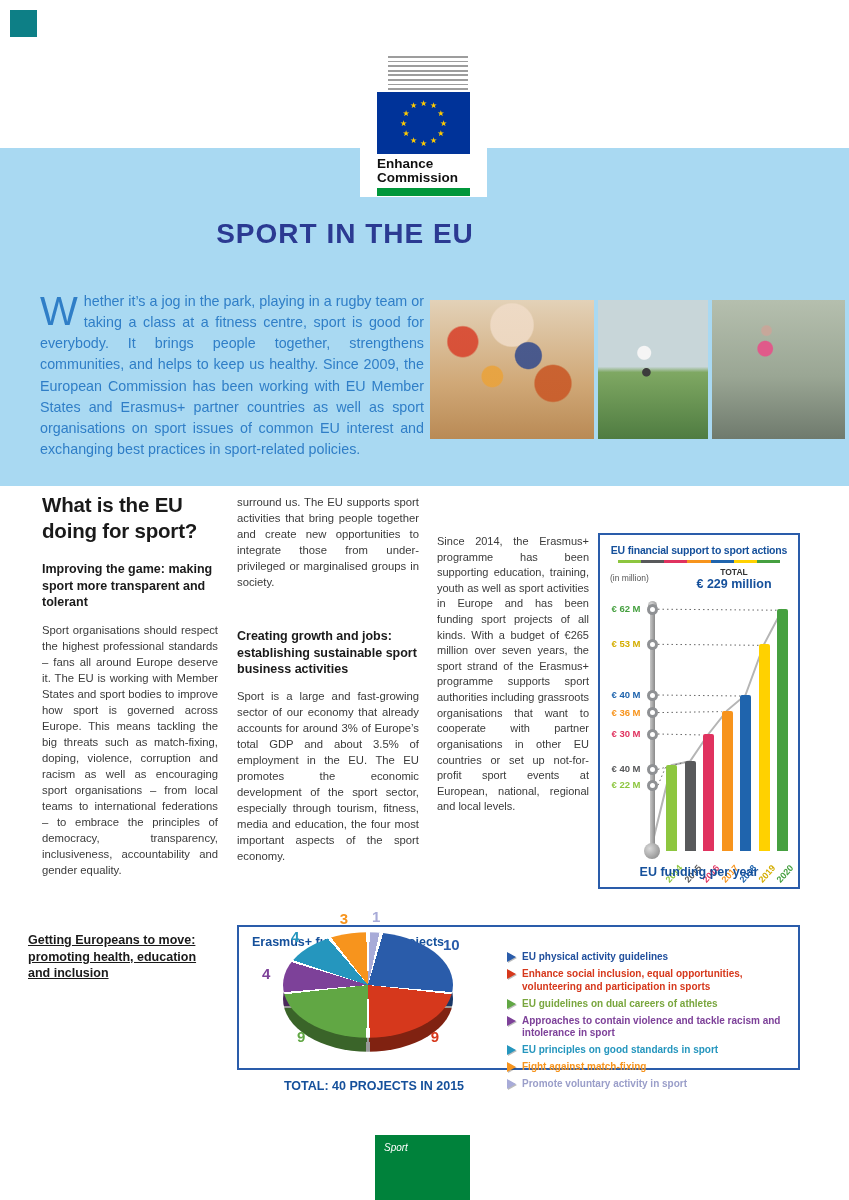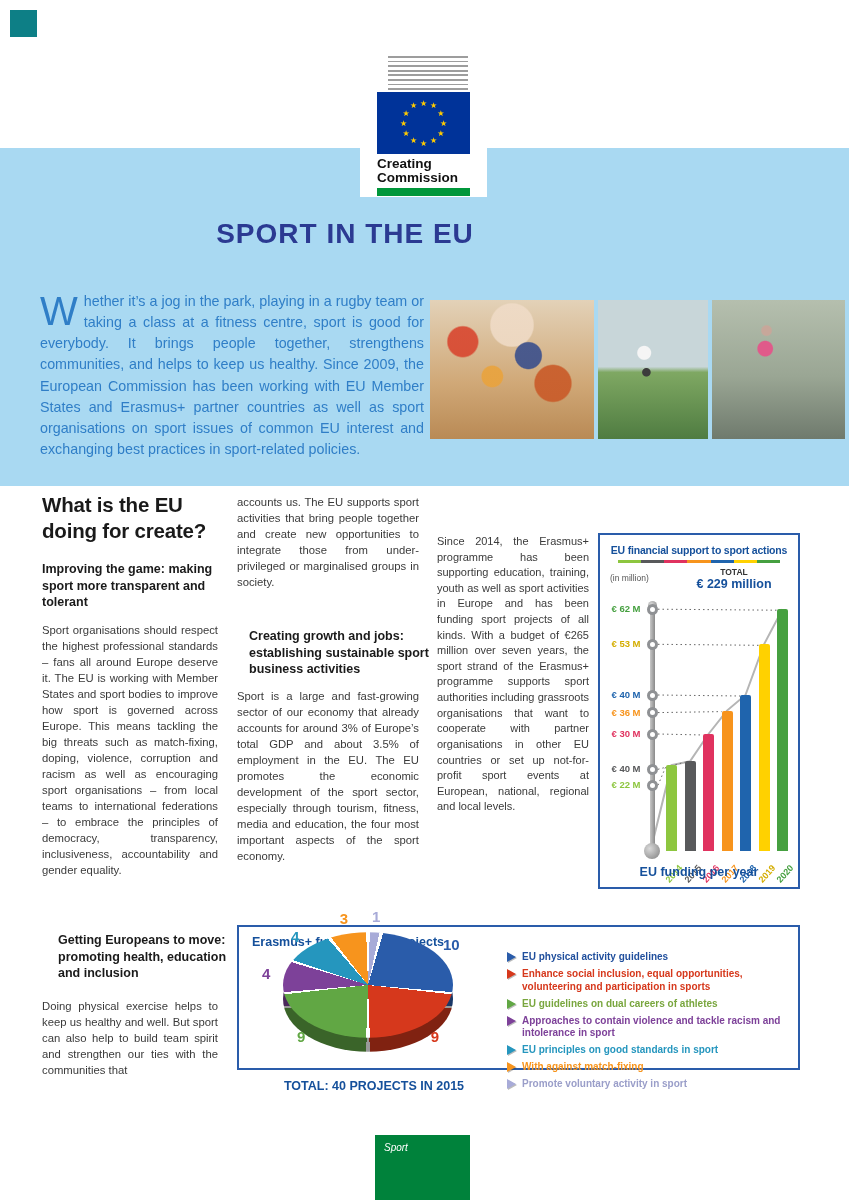--- a/index.html
+++ b/index.html
@@ -112,41 +112,40 @@
       <span class="star" style="left: 58.8205px; top: 35.5px;">★</span>
       <span class="star" style="left: 51.5px; top: 42.8205px;">★</span>
       <span class="star" style="left: 41.5px; top: 45.5px;">★</span>
       <span class="star" style="left: 31.5px; top: 42.8205px;">★</span>
       <span class="star" style="left: 24.1795px; top: 35.5px;">★</span>
       <span class="star" style="left: 21.5px; top: 25.5px;">★</span>
       <span class="star" style="left: 24.1795px; top: 15.5px;">★</span>
       <span class="star" style="left: 31.5px; top: 8.17949px;">★</span>
     </div>
   <div class="abs logo-text">
-    <span>Creating</span><br>
+    <span>Enhance</span><br>
     <span>Commission</span>
   </div>
   <div class="abs logo-greenbar"></div>
 
   <h1 class="abs title">SPORT IN THE EU</h1>
 
   <p class="abs intro"><span class="dropcap">W</span><span>hether it’s a jog in the park, playing in a rugby team or taking a class at a fitness centre, sport is good for everybody. It brings people together, strengthens communities, and helps to keep us healthy. Since 2009, the European Commission has been working with EU Member States and Erasmus+ partner countries as well as sport organisations on sport issues of common EU interest and exchanging best practices in sport-related policies.</span></p>
 
   <div class="abs photo photo1" title="children playing basketball"></div>
   <div class="abs photo photo2" title="golfer swinging on a course"></div>
   <div class="abs photo photo3" title="woman jogging on a path"></div>
 
-  <h2 class="abs colhead" style="left:42px;top:492px;width:180px;">What is the EU doing for create?</h2>
+  <h2 class="abs colhead" style="left:42px;top:492px;width:180px;">What is the EU doing for sport?</h2>
   <h3 class="abs subhead" style="left:42px;top:561px;width:176px;">Improving the game: making sport more transparent and tolerant</h3>
   <div class="abs body" style="left:42px;top:622px;width:176px;">Sport organisations should respect the highest professional standards – fans all around Europe deserve it. The EU is working with Member States and sport bodies to improve how sport is governed across Europe. This means tackling the big threats such as match-fixing, doping, violence, corruption and racism as well as encouraging sport organisations – from local teams to international federations – to embrace the principles of democracy, transparency, inclusiveness, accountability and gender equality.</div>
-  <h3 class="abs subhead" style="left:58px;top:932px;width:176px;">Getting Europeans to move: promoting health, education and inclusion</h3>
-  <div class="abs body" style="left:42px;top:998px;width:176px;">Doing physical exercise helps to keep us healthy and well. But sport can also help to build team spirit and strengthen our ties with the communities that</div>
-
-  <div class="abs body" style="left:237px;top:494px;width:182px;">accounts us. The EU supports sport activities that bring people together and create new opportunities to integrate those from under-privileged or marginalised groups in society.</div>
-  <h3 class="abs subhead" style="left:249px;top:628px;width:182px;">Creating growth and jobs: establishing sustainable sport business activities</h3>
+  <h3 class="abs subhead" style="left:28px;top:932px;width:176px;text-decoration:underline;">Getting Europeans to move: promoting health, education and inclusion</h3>
+
+  <div class="abs body" style="left:237px;top:494px;width:182px;">surround us. The EU supports sport activities that bring people together and create new opportunities to integrate those from under-privileged or marginalised groups in society.</div>
+  <h3 class="abs subhead" style="left:237px;top:628px;width:182px;">Creating growth and jobs: establishing sustainable sport business activities</h3>
   <div class="abs body" style="left:237px;top:688px;width:182px;">Sport is a large and fast-growing sector of our economy that already accounts for around 3% of Europe’s total GDP and about 3.5% of employment in the EU. The EU promotes the economic development of the sport sector, especially through tourism, fitness, media and education, the four most important aspects of the sport economy.</div>
 
   <div class="abs body" style="left:437px;top:534px;width:152px;font-size:11px;">Since 2014, the Erasmus+ programme has been supporting education, training, youth as well as sport activities in Europe and has been funding sport projects of all kinds. With a budget of €265 million over seven years, the sport strand of the Erasmus+ programme supports sport authorities including grassroots organisations that want to cooperate with partner organisations in other EU countries or set up not-for-profit sport events at European, national, regional and local levels.</div>
 
   <div class="abs funding-box">
     <div class="abs f-title">EU financial support to sport actions</div>
     <div class="abs f-strip" id="funding-strip">
         <span style="background: rgb(141, 198, 63);"></span>
         <span style="background: rgb(88, 89, 91);"></span>
         <span style="background: rgb(224, 50, 95);"></span>
@@ -224,21 +223,21 @@
         <li class="leg-item">
           <span class="leg-arrow" style="border-left-color: rgb(125, 65, 153);"></span>
           <span style="color: rgb(125, 65, 153);">Approaches to contain violence and tackle racism and intolerance in sport</span>
         </li>
         <li class="leg-item">
           <span class="leg-arrow" style="border-left-color: rgb(37, 150, 190);"></span>
           <span style="color: rgb(37, 150, 190);">EU principles on good standards in sport</span>
         </li>
         <li class="leg-item">
           <span class="leg-arrow" style="border-left-color: rgb(247, 148, 29);"></span>
-          <span style="color: rgb(247, 148, 29);">With against match-fixing</span>
+          <span style="color: rgb(247, 148, 29);">Fight against match-fixing</span>
         </li>
         <li class="leg-item">
           <span class="leg-arrow" style="border-left-color: rgb(168, 171, 216);"></span>
           <span style="color: rgb(154, 158, 201);">Promote voluntary activity in sport</span>
         </li>
       </ul>
     <div class="abs p-total">TOTAL: 40 PROJECTS IN 2015</div>
   </div>
   <div class="abs pie-wrap" id="pie-wrap">
     <div class="pie-face" id="pie-depth" style="background: conic-gradient(rgb(255, 255, 255) 0deg, rgb(255, 255, 255) 1.25deg, rgb(168, 171, 216) 1.25deg, rgb(168, 171, 216) 7.75deg, rgb(255, 255, 255) 7.75deg, rgb(255, 255, 255) 9deg, rgb(255, 255, 255) 9deg, rgb(255, 255, 255) 10.25deg, rgb(42, 92, 170) 10.25deg, rgb(42, 92, 170) 97.75deg, rgb(255, 255, 255) 97.75deg, rgb(255, 255, 255) 99deg, rgb(255, 255, 255) 99deg, rgb(255, 255, 255) 100.25deg, rgb(214, 56, 28) 100.25deg, rgb(214, 56, 28) 178.75deg, rgb(255, 255, 255) 178.75deg, rgb(255, 255, 255) 180deg, rgb(255, 255, 255) 180deg, rgb(255, 255, 255) 181.25deg, rgb(97, 167, 68) 181.25deg, rgb(97, 167, 68) 259.75deg, rgb(255, 255, 255) 259.75deg, rgb(255, 255, 255) 261deg, rgb(255, 255, 255) 261deg, rgb(255, 255, 255) 262.25deg, rgb(125, 65, 153) 262.25deg, rgb(125, 65, 153) 295.75deg, rgb(255, 255, 255) 295.75deg, rgb(255, 255, 255) 297deg, rgb(255, 255, 255) 297deg, rgb(255, 255, 255) 298.25deg, rgb(37, 150, 190) 298.25deg, rgb(37, 150, 190) 331.75deg, rgb(255, 255, 255) 331.75deg, rgb(255, 255, 255) 333deg, rgb(255, 255, 255) 333deg, rgb(255, 255, 255) 334.25deg, rgb(247, 148, 29) 334.25deg, rgb(247, 148, 29) 358.75deg, rgb(255, 255, 255) 358.75deg, rgb(255, 255, 255) 360deg);"></div>

